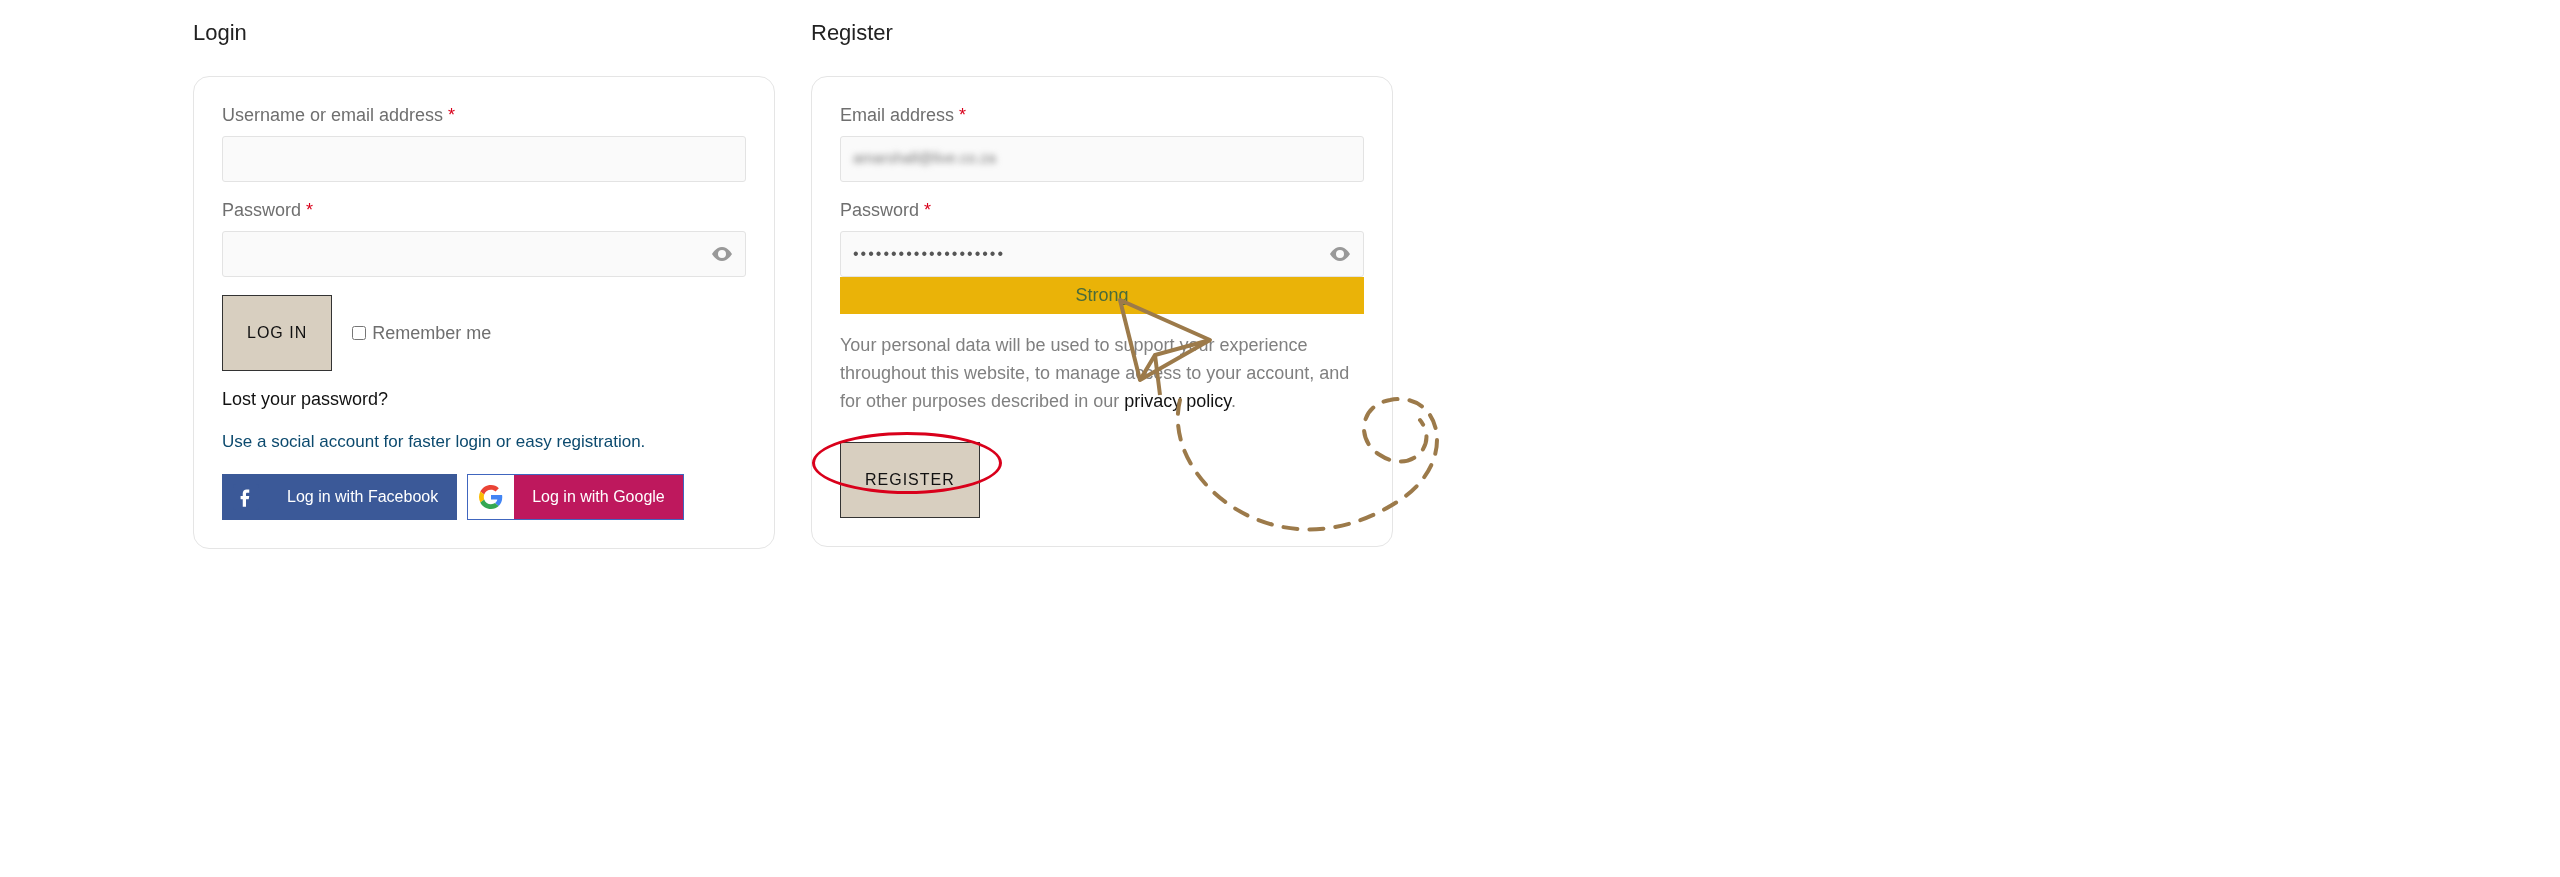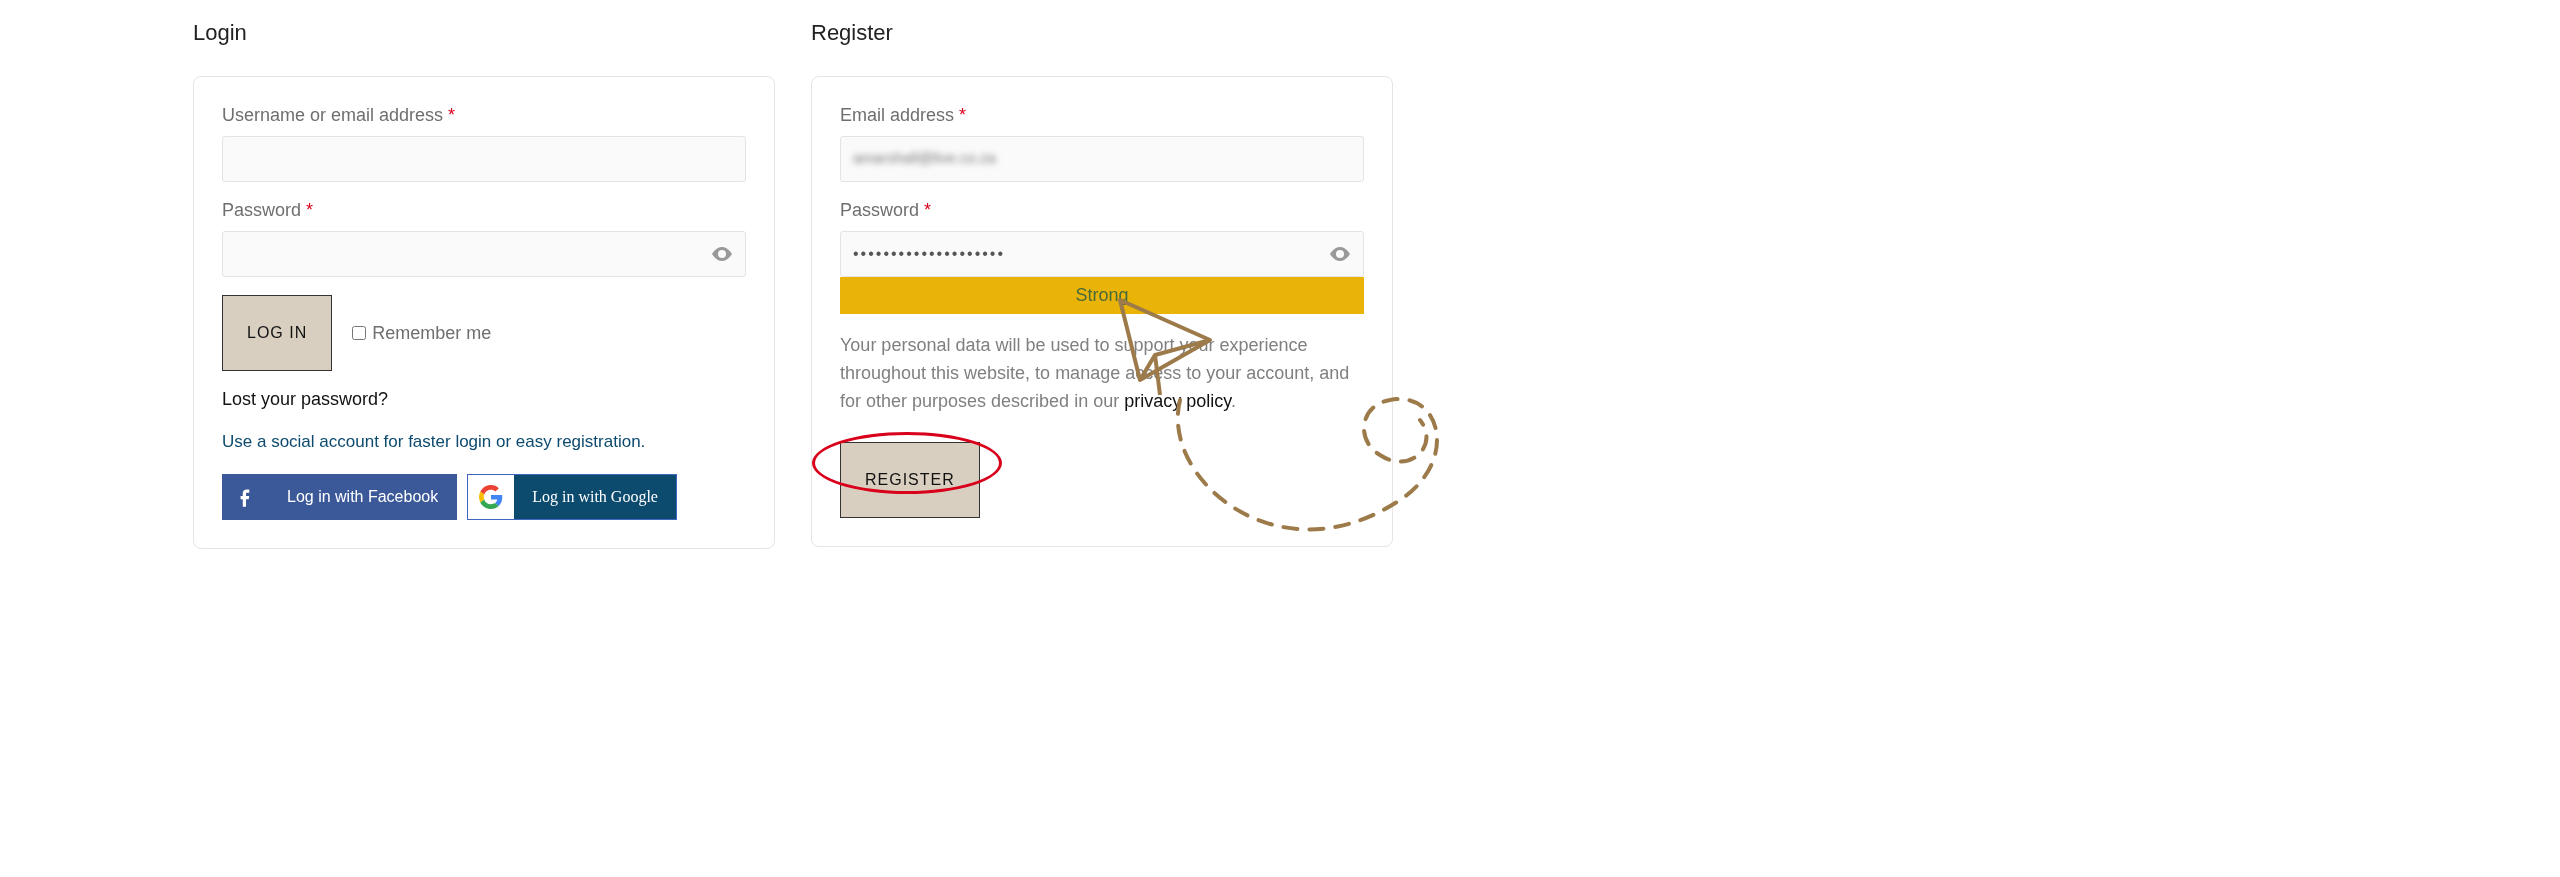--- a/index.html
+++ b/index.html
@@ -25,21 +25,21 @@
     flex: 1;
   }
   h2.section-title {
     font-size: 22px;
     font-weight: 400;
     color: #222;
     margin: 0 0 30px 0;
   }
   .panel {
     border: 1px solid #e5e5e5;
-    border-radius: 8px;
+    border-radius: 16px;
     padding: 28px 28px 28px 28px;
   }
   .field-label {
     display: block;
     font-size: 18px;
     color: #6f6f6f;
     margin-bottom: 10px;
   }
   .req { color: #d9001b; }
   .text-input {
@@ -123,21 +123,21 @@
     color: #fff;
     font-size: 16px;
     height: 100%;
     display: flex;
     align-items: center;
     text-align: right;
   }
   .social-fb { border-color: #3b5998; }
   .social-fb .label { background: #3b5998; }
   .social-fb .icon-box { background: #3b5998; }
-  .social-g .label { background: #0c4a6e; font-family: Liberation Serif, serif; }
+  .social-g .label { background: #be185d; }
   .blur-text { filter: blur(3px); color: #777; font-size: 15px; padding: 12px; display: block; }
   .strength-bar {
     width: 100%;
     background: #eab308;
     color: #4a6b3a;
     text-align: center;
     font-size: 18px;
     padding: 8px 0;
     margin-top: -18px;
     margin-bottom: 18px;

